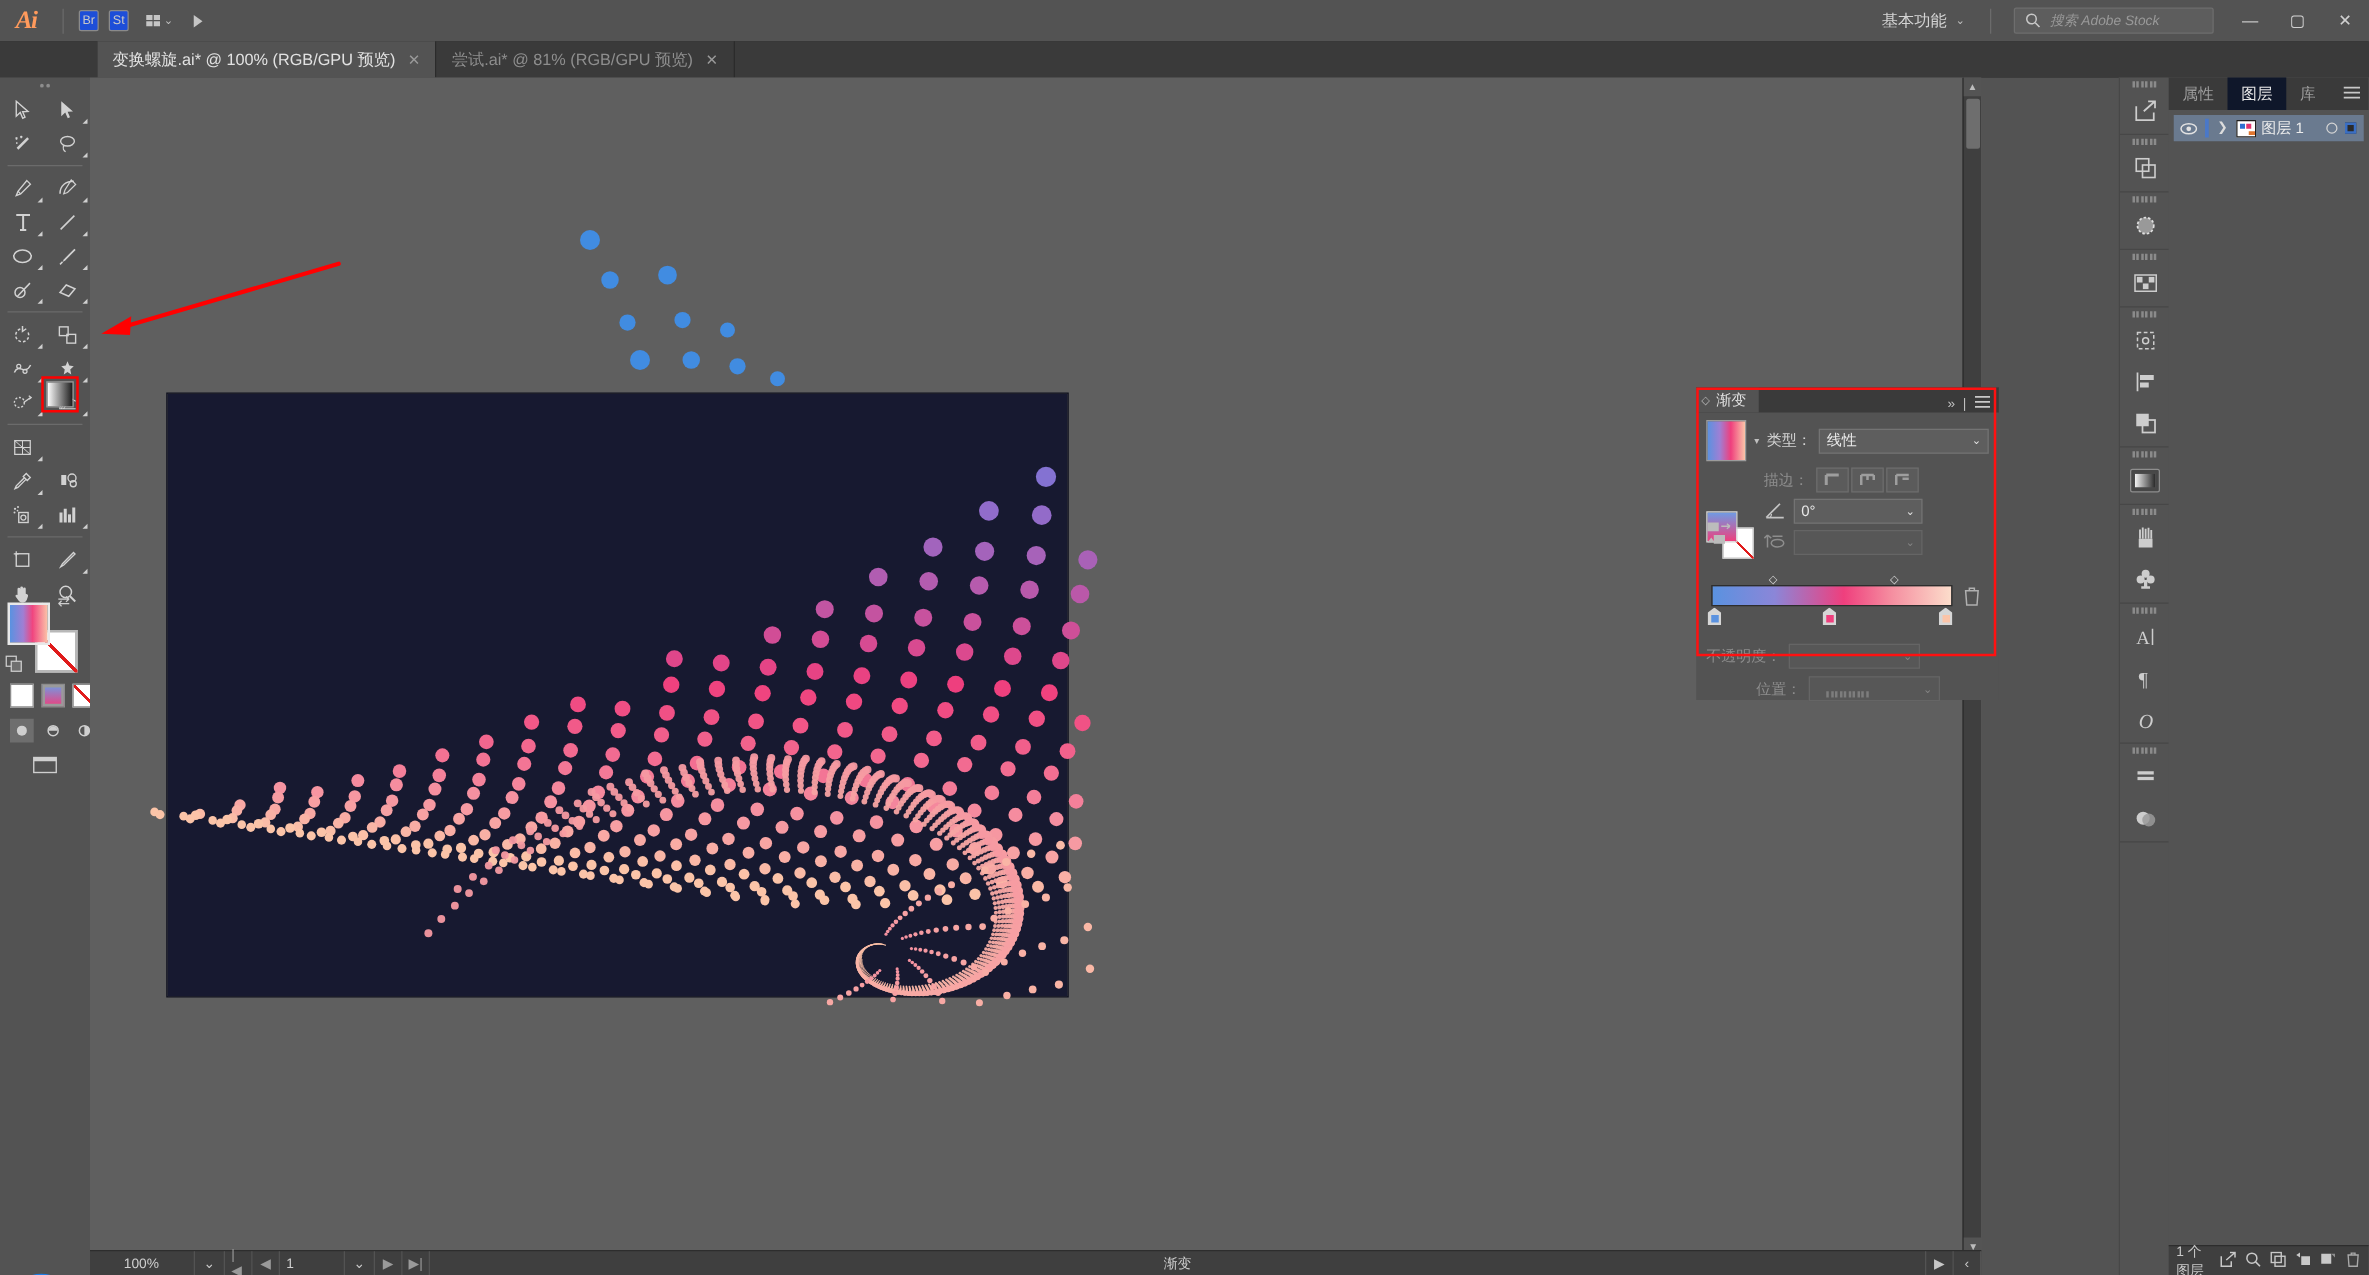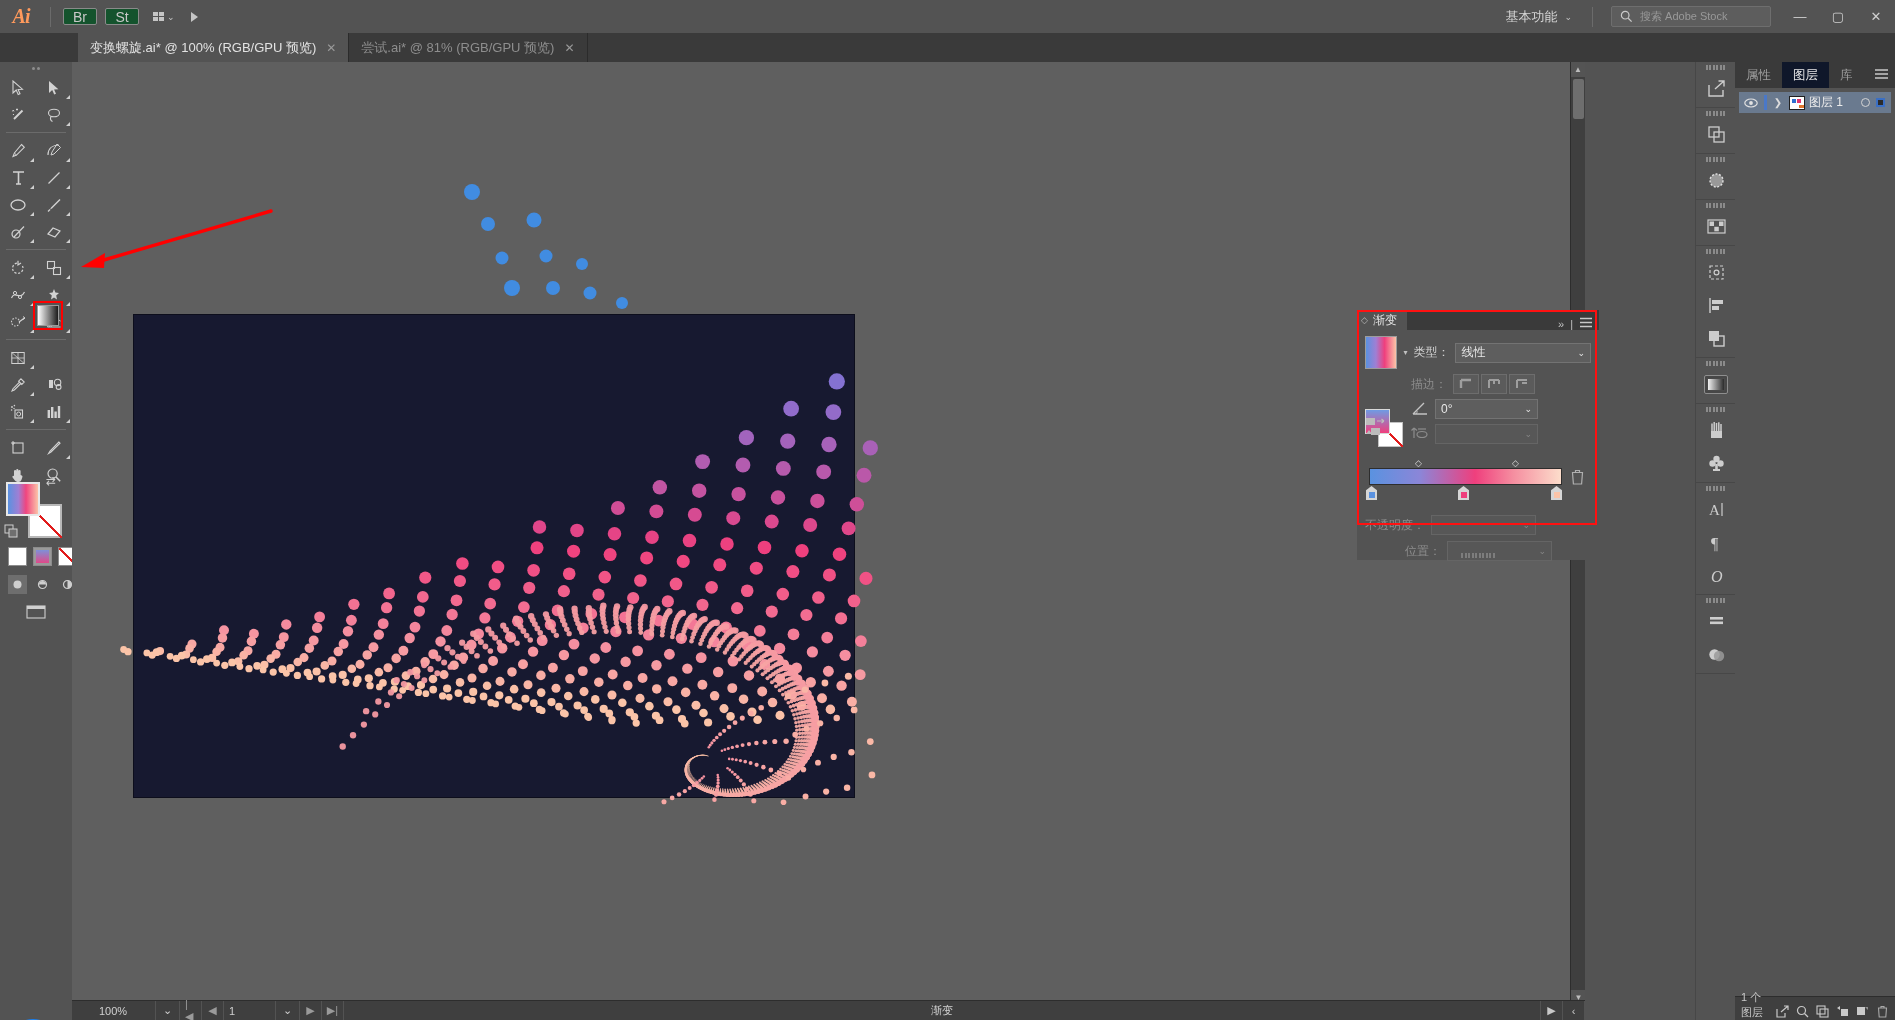--- a/index.html
+++ b/index.html
@@ -23,40 +23,40 @@
     color:#ff9a5c; font-size:20px; font-weight:bold; font-style:italic;
     font-family:"Liberation Serif",serif; letter-spacing:-1px;
   }
   .menu-items { display:flex; align-items:center; height:33px; }
   .menu-item {
     padding:0 12px; height:33px; line-height:33px; font-size:13px; color:#d4d4d4;
     cursor:default; white-space:nowrap;
   }
   .menu-sep { width:1px; height:20px; background:#6b6b6b; margin:0 8px; }
   .mini-btn {
-    width:34px; height:17px; border:1px solid #8a8a8a; border-radius:2px;
+    width:16px; height:17px; border:1px solid #8a8a8a; border-radius:2px;
     display:flex; align-items:center; justify-content:center;
-    font-size:14px; color:#c8c8c8; margin:0 4px; background:#14532d;
+    font-size:10px; color:#c8c8c8; margin:0 4px; background:#1d4ed8;
   }
   .grid-btn { display:flex; align-items:center; gap:3px; margin-left:10px; }
   .grid-ico { display:flex; flex-direction:column; gap:1px; }
   .grid-ico span { display:flex; gap:1px; }
   .grid-ico i { display:block; width:5px; height:4px; background:#c5c5c5; }
   .chev { font-size:9px; color:#c5c5c5; }
   .nav-tri {
     width:0;height:0;border-left:7px solid #c5c5c5;
     border-top:5px solid transparent;border-bottom:5px solid transparent;
     margin-left:16px;
   }
   .menubar-right { margin-left:auto; display:flex; align-items:center; height:33px; }
   .workspace-sel { display:flex; align-items:center; gap:7px; padding:0 12px; font-size:13px;color:#d4d4d4;}
   .search-box {
     display:flex; align-items:center; gap:7px;
     background:#5d5d5d; border:1px solid #6e6e6e; border-radius:2px;
-    height:21px; padding:0 8px; margin:0 10px; min-width:160px;
+    height:21px; padding:0 8px; margin:0 10px; min-width:160px;font-style:italic;
   }
   .search-box .ph { color:#999; font-size:11px; }
   .win-btns { display:flex; height:33px; }
   .win-btn { width:38px; height:33px; display:flex;align-items:center;justify-content:center;color:#d0d0d0;font-size:13px;}
 
   
   .tabbar {
     position:absolute; left:0; top:33px; width:1895px; height:29px;
     background:#2b2b2b; display:flex; align-items:flex-end;
   }
@@ -201,21 +201,21 @@
   .layer-thumb { width:16px; height:14px; border:1px solid #1f1f1f; background:#fff; position:relative; }
   .layer-thumb .a{position:absolute;left:2px;top:2px;width:4px;height:4px;background:#2f6fd0;}
   .layer-thumb .b{position:absolute;left:7px;top:2px;width:4px;height:4px;background:#e0336e;}
   .layer-thumb .c{position:absolute;left:9px;top:8px;width:5px;height:3px;background:#e0762f;}
   .layer-name { flex:1; font-size:12px; color:#ececec; }
   .layer-right { display:flex; align-items:center; gap:6px; padding-right:3px; }
   .circ { width:9px;height:9px;border:1px solid #d4d4d4;border-radius:50%; }
   .sqr { width:9px;height:9px;border:2px solid #3a6fc4;background:#2b2b2b; }
   .rp-footer {
     position:absolute; left:0; bottom:0; width:160px; height:24px;
-    background:#3f3f3f; display:flex; align-items:flex-end; gap:7px;
+    background:#3f3f3f; display:flex; align-items:center; gap:7px;
     padding:0 6px; font-size:11px; color:#c9c9c9; border-top:1px solid #2d2d2d;
   }
   .rp-footer .cnt { margin-right:auto; }
 
   
   .grad-panel {
     position:absolute; left:1357px; top:310px; width:242px; height:250px;
     background:#535353;
   }
   .gp-redbox {

